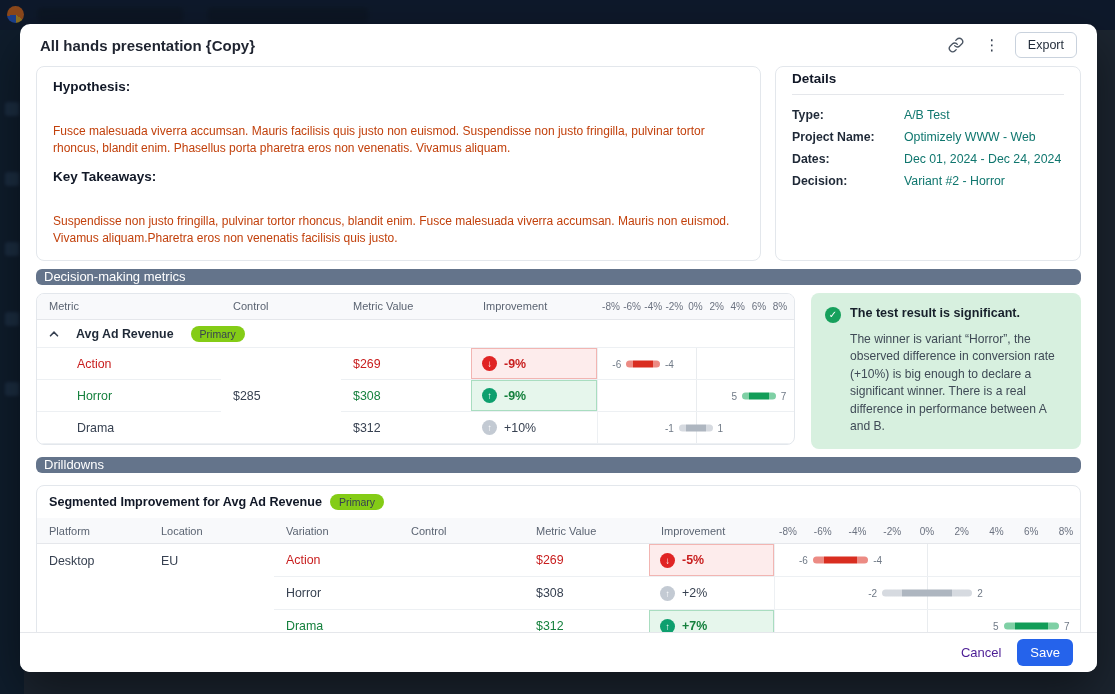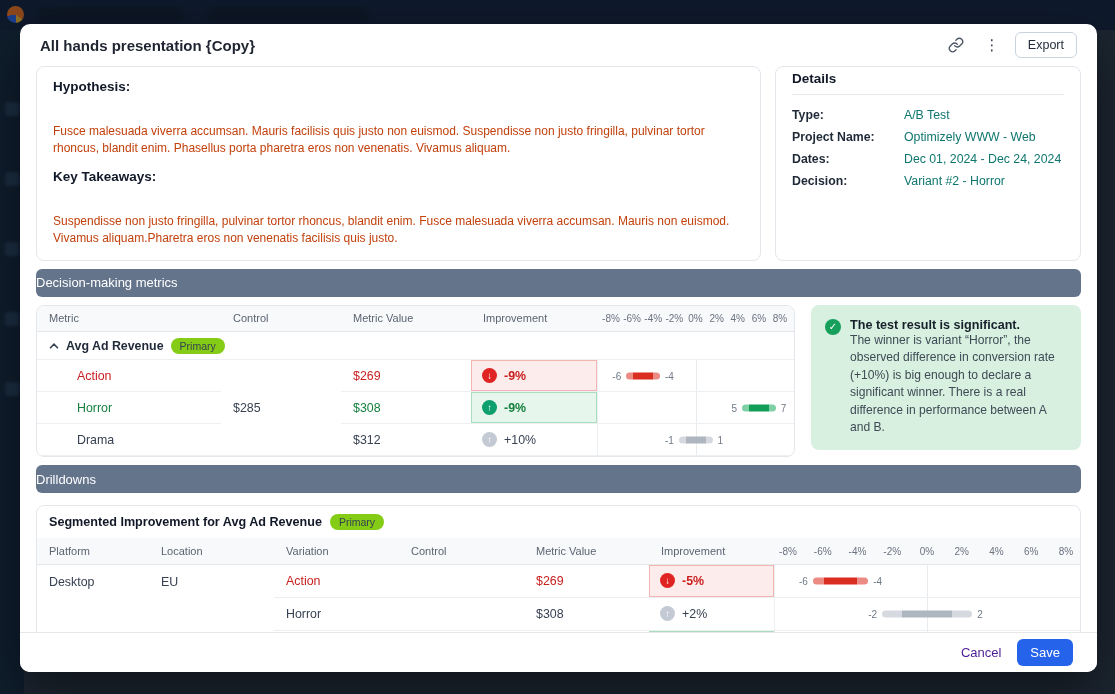--- a/index.html
+++ b/index.html
@@ -43,41 +43,41 @@
   .h-heading { font-size:13.5px; font-weight:700; color:#111827; margin-bottom:4px; }
   .h-body { font-size:12px; line-height:1.45; color:#c2410c;margin-top:29px; }
   .h-heading.mt { margin-top:11px; }
   .details-card { width:306px; flex:0 0 306px; padding:4px 16px; }
   .details-title { font-size:13.5px; font-weight:700; color:#111827; padding-bottom:8px; border-bottom:1px solid #E5E7EB; margin-bottom:9px; }
   .detail-row { display:flex; font-size:12.3px; line-height:22px; }
   .detail-label { width:112px; flex:0 0 112px; font-weight:700; color:#1F2937; }
   .detail-value { color:#0f766e; }
 
   
-  .section-bar { margin-top:8px; height:28px; background:#64748B; border-radius:6px; display:flex; align-items:center;
-                 padding:0 0; color:#FFFFFF; font-size:13px; font-weight:500;text-align:center; }
+  .section-bar { margin-top:8px; height:16px; background:#64748B; border-radius:6px; display:flex; align-items:center;
+                 padding:0 8px; color:#FFFFFF; font-size:13px; font-weight:500;text-align:center; }
   .section-bar.dd { margin-top:8px; }
 
   
   table { border-collapse:collapse; table-layout:fixed; width:100%; }
   thead th { height:26px; background:#F8F9FB; font-size:11px; font-weight:500; color:#5B6472; text-align:left;
              padding:0 12px; border-bottom:1px solid #E5E7EB; }
   td { font-size:12.4px; color:#374151; border-bottom:1px solid #EDF0F3; }
   .cell { padding:0 12px; }
   .tone-bad { color:#C81E1E; }
   .tone-good { color:#15803D; }
   .tone-neutral { color:#374151; }
 
   .tbl-wrap { border:1px solid #E3E7EC; border-radius:8px; overflow:hidden; background:#fff; }
 
   
   .metrics-row { margin-top:8px; display:flex; gap:16px; align-items:flex-start; }
   .metrics-tbl-wrap { flex:1; }
   .group-row td { height:28px; padding:0 12px; }
-  .group-label { display:inline-flex; align-items:center; gap:7px; font-weight:700; font-size:12.4px; color:#1F2937; }
+  .group-label { display:inline-flex; align-items:center; gap:17px; font-weight:700; font-size:12.4px; color:#1F2937; }
   .badge { background:#84cc16; color:#374151; font-size:10.5px; font-weight:500; border-radius:10px; padding:2px 9px; }
   .metrics-tbl td.data-td { height:32px; }
   .name-cell { padding-left:40px; }
 
   .imp-cell { padding:0; }
   .imp-fill { display:flex; align-items:center; gap:7px; height:100%; padding:0 10px; border:1px solid transparent; font-weight:400; }
   .imp-fill.hl { font-weight:700; }
   .imp-fill.hl-bad { background:#FDECEC; border-color:#F2B5B2; }
   .imp-fill.hl-good { background:#E6F6EC; border-color:#A9DDC0; }
   .imp-ico { width:15px; height:15px; flex:0 0 15px; border-radius:50%; display:inline-flex; align-items:center;
@@ -95,21 +95,21 @@
   .bar { position:absolute; top:50%; transform:translateY(-50%); height:7px; border-radius:4px; }
   .bar.bad { background:linear-gradient(90deg,#EC8B84 0 20%,#D92D20 20% 80%,#EC8B84 80%); }
   .bar.good { background:linear-gradient(90deg,#7FD0A5 0 20%,#129D58 20% 80%,#7FD0A5 80%); }
   .bar.neutral { background:linear-gradient(90deg,#D6DAE0 0 22%,#AEB6C0 22% 78%,#D6DAE0 78%); }
   .bar-lbl { position:absolute; top:50%; font-size:10px; color:#707A87; white-space:nowrap; }
 
   
   .sig-panel { width:270px; flex:0 0 270px; background:#D7F0DF; border-radius:8px; padding:13px 14px; display:flex; gap:9px; }
   .sig-ico { width:16px; height:16px; flex:0 0 16px; border-radius:50%; background:#16A05C; color:#fff; display:inline-flex;
              align-items:center; justify-content:center; font-size:10px; margin-top:1px; }
-  .sig-title { font-size:12.6px; font-weight:700; color:#17202B; margin-bottom:0; }
+  .sig-title { font-size:12.6px; font-weight:700; color:#17202B; margin-bottom:11px; }
   .sig-body { font-size:12.1px; line-height:1.45; color:#3F4A56; }
 
   
   .dd-card { margin-top:12px; }
   .dd-subtitle-row { display:flex; align-items:center; gap:8px; padding:8px 12px; }
   .dd-subtitle { font-size:12.6px; font-weight:700; color:#111827; }
   .dd-tbl td.data-td { height:33px; }
   .plat-cell, .loc-cell { vertical-align:top; padding-top:10px; }
 </style>
 </head>

